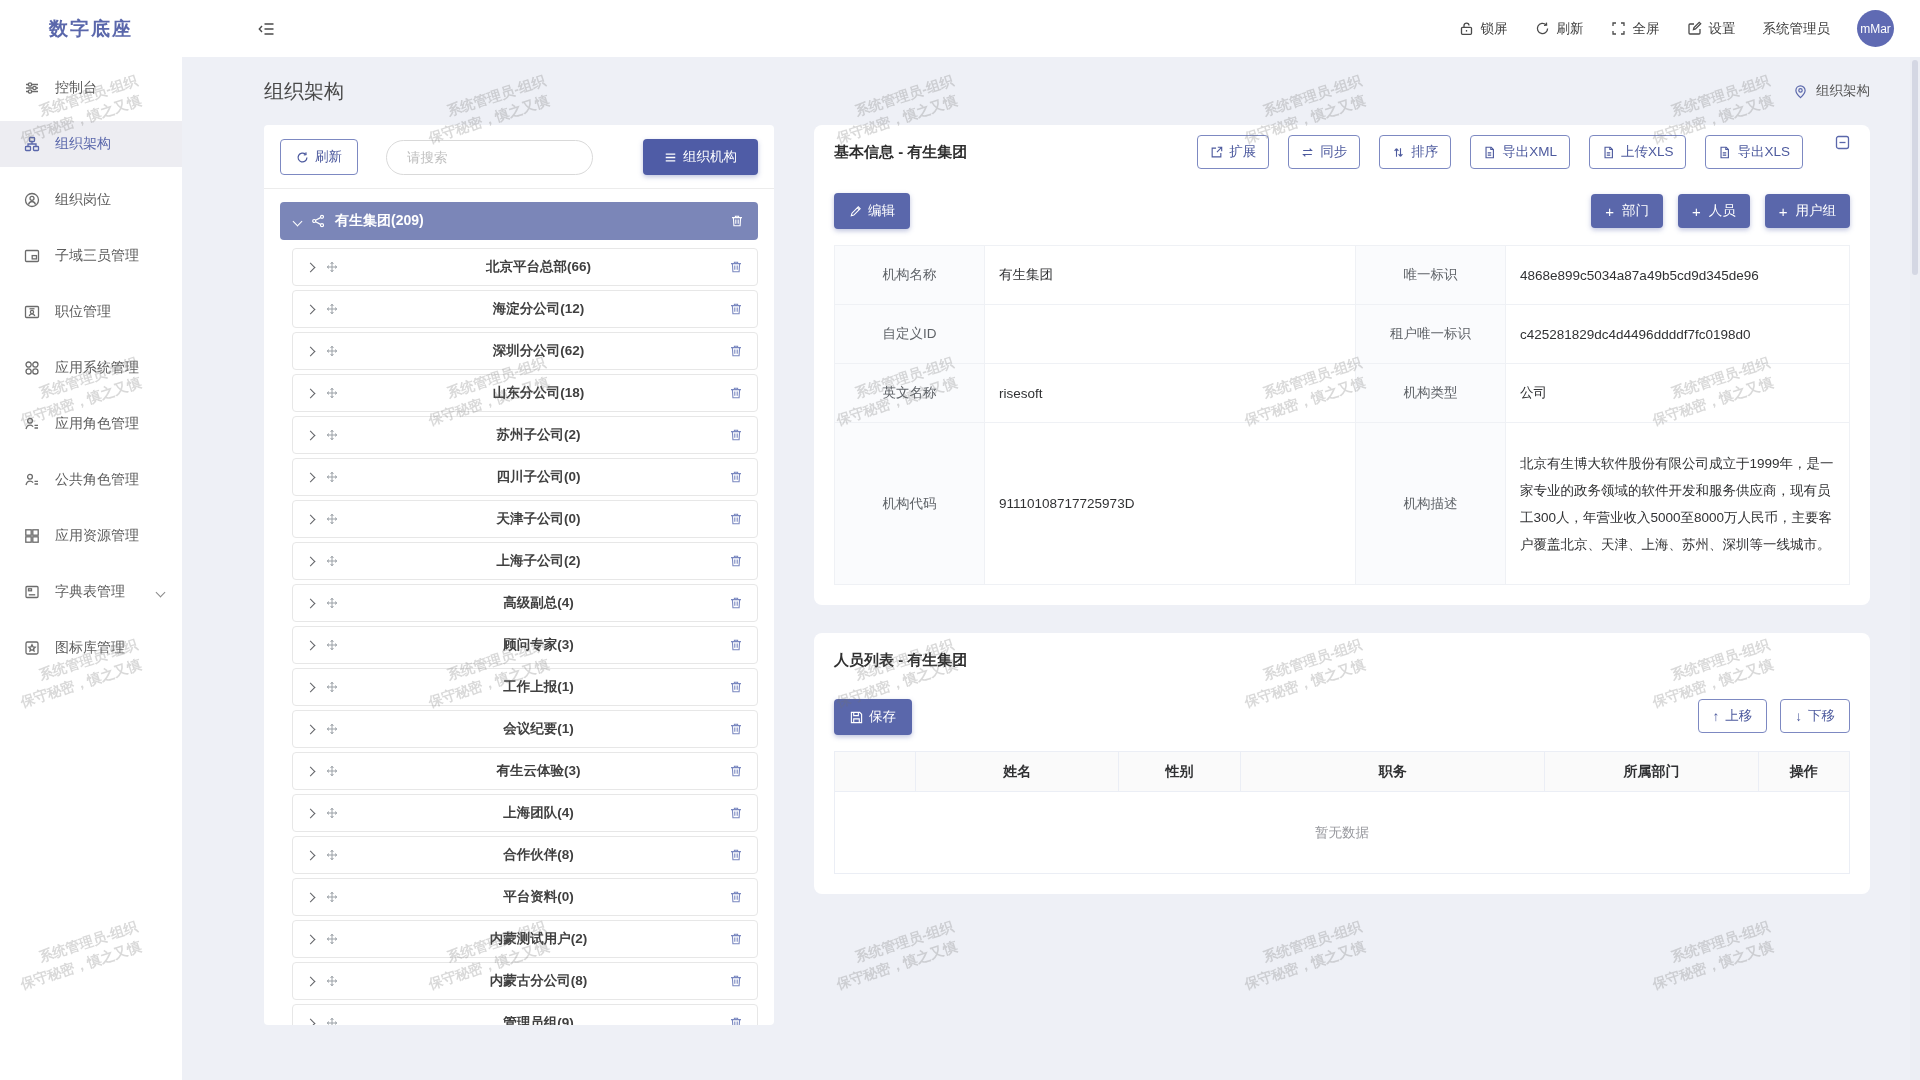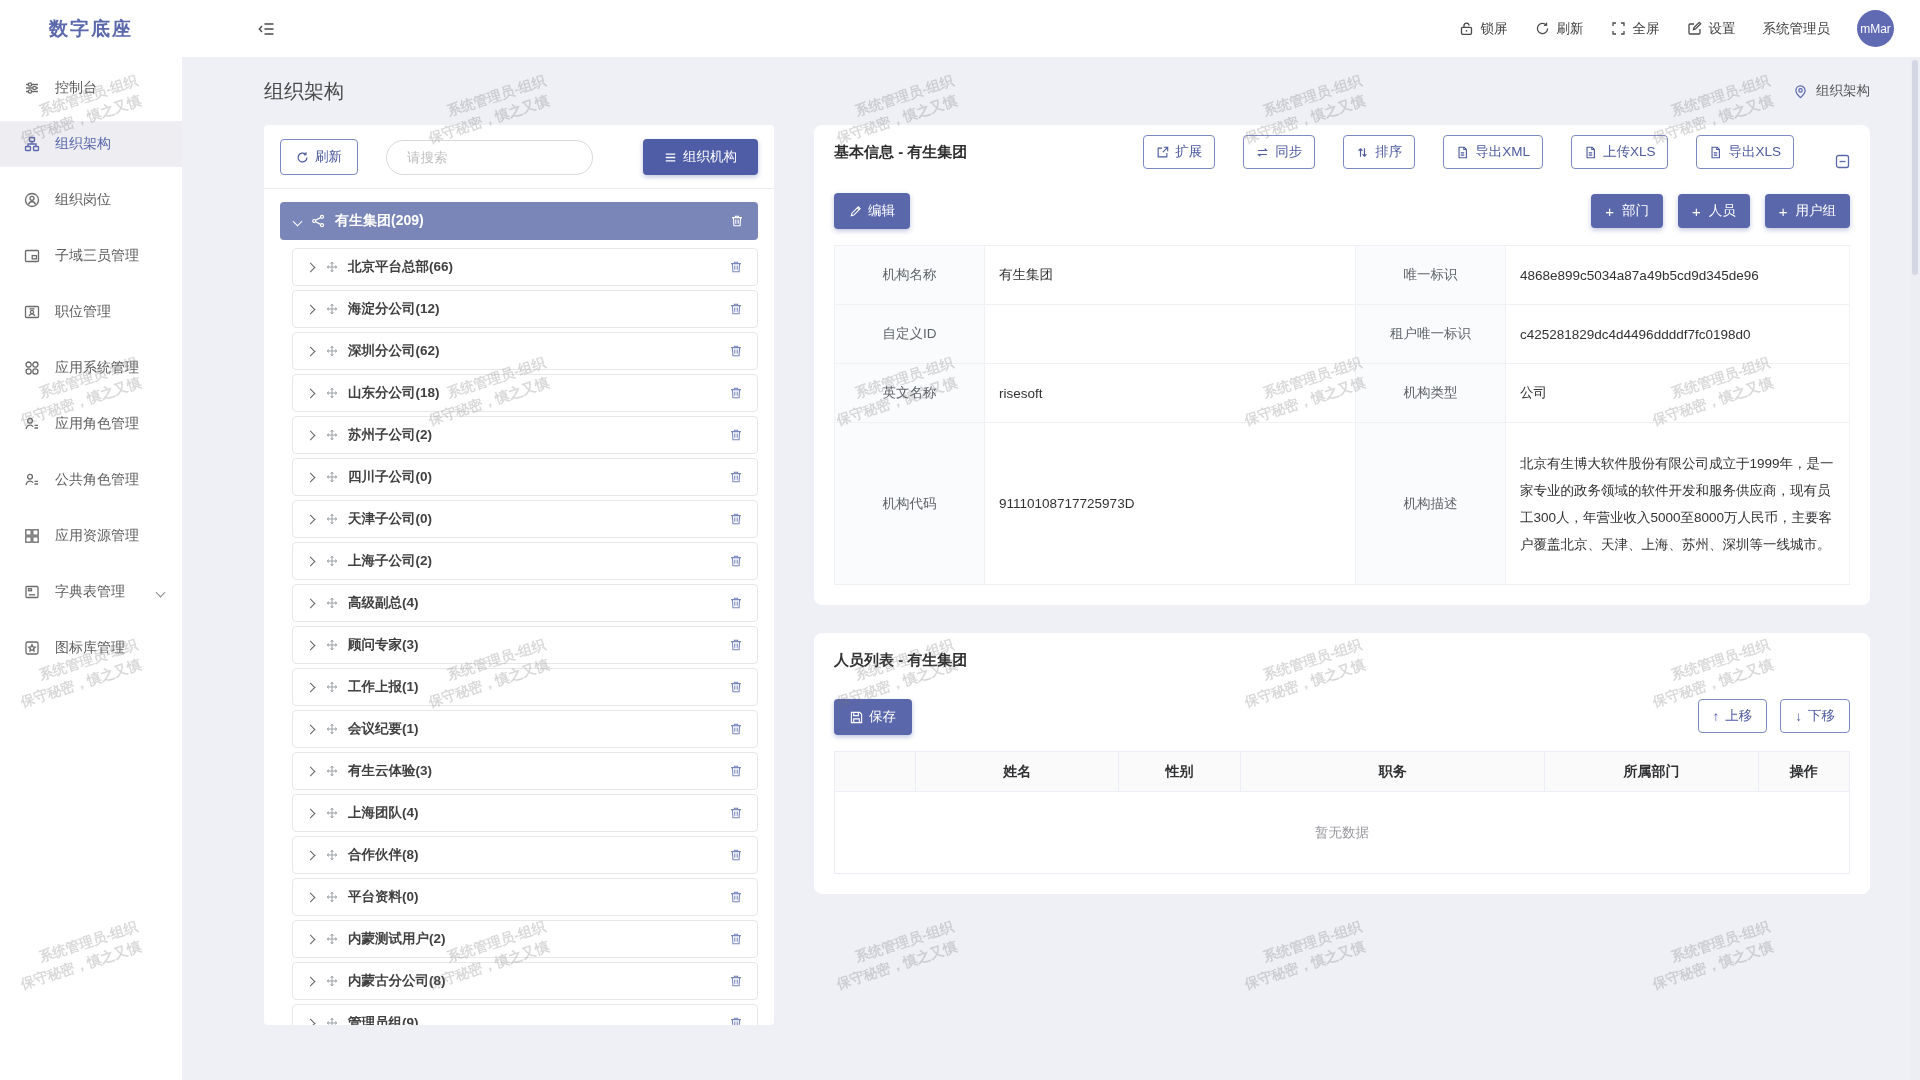--- a/index.html
+++ b/index.html
@@ -57,29 +57,29 @@
   .search-box input::placeholder { color:#bfbfbf; }
   .btn-org { margin-left:auto; height:36px; padding:0 21px; background:#4f5ca6; }
   .tree-divider { border-top:1px solid #ececec; margin:0 -16px 13px; }
 
   .tree-root { height:38px; background:#7b86b8; border-radius:4px; display:flex; align-items:center;
                padding:0 14px; color:#fff; font-size:14px; font-weight:700; margin-bottom:8px; cursor:pointer; }
   .tree-root .rlabel { flex:1; margin-left:10px; }
   .titem { height:38px; border:1px solid #e7e7e7; border-radius:4px; margin:0 0 4px 12px; display:flex;
            align-items:center; padding:0 14px; font-size:13.5px; font-weight:600; color:#404040; cursor:pointer; background:#fff; }
   .titem .chev { margin-right:12px; flex-shrink:0; }
-  .titem .tlabel { flex:1; margin-left:10px; }
+  .titem .tlabel { flex:1; margin-left:10px;text-align:center; }
   .mv { flex-shrink:0; }
 
   
   .right-col { flex:1; display:flex; flex-direction:column; gap:28px; min-width:0; }
   .card { background:#fff; border-radius:8px; padding:0 20px 20px; }
   .card-head { height:54px; display:flex; align-items:center; }
   .card-title { font-size:15px; font-weight:700; color:#2f2f2f; }
-  .toolbar { margin-left:auto; display:flex; align-items:flex-end; gap:28px; }
+  .toolbar { margin-left:auto; display:flex; align-items:flex-start; gap:19px; }
   .tb-btn { height:34px; padding:0 12px; }
   .collapse { margin-left:13px; display:flex; cursor:pointer; }
 
   .edit-row { display:flex; align-items:center; margin:14px 0 16px; }
   .btn-edit { height:36px; padding:0 15px; }
   .add-group { margin-left:auto; display:flex; gap:15px; }
   .btn-add { height:34px; padding:0 14px; }
   .plus { font-size:15px; margin-right:2px; }
 
   table.info { width:100%; border-collapse:collapse; table-layout:fixed; }

